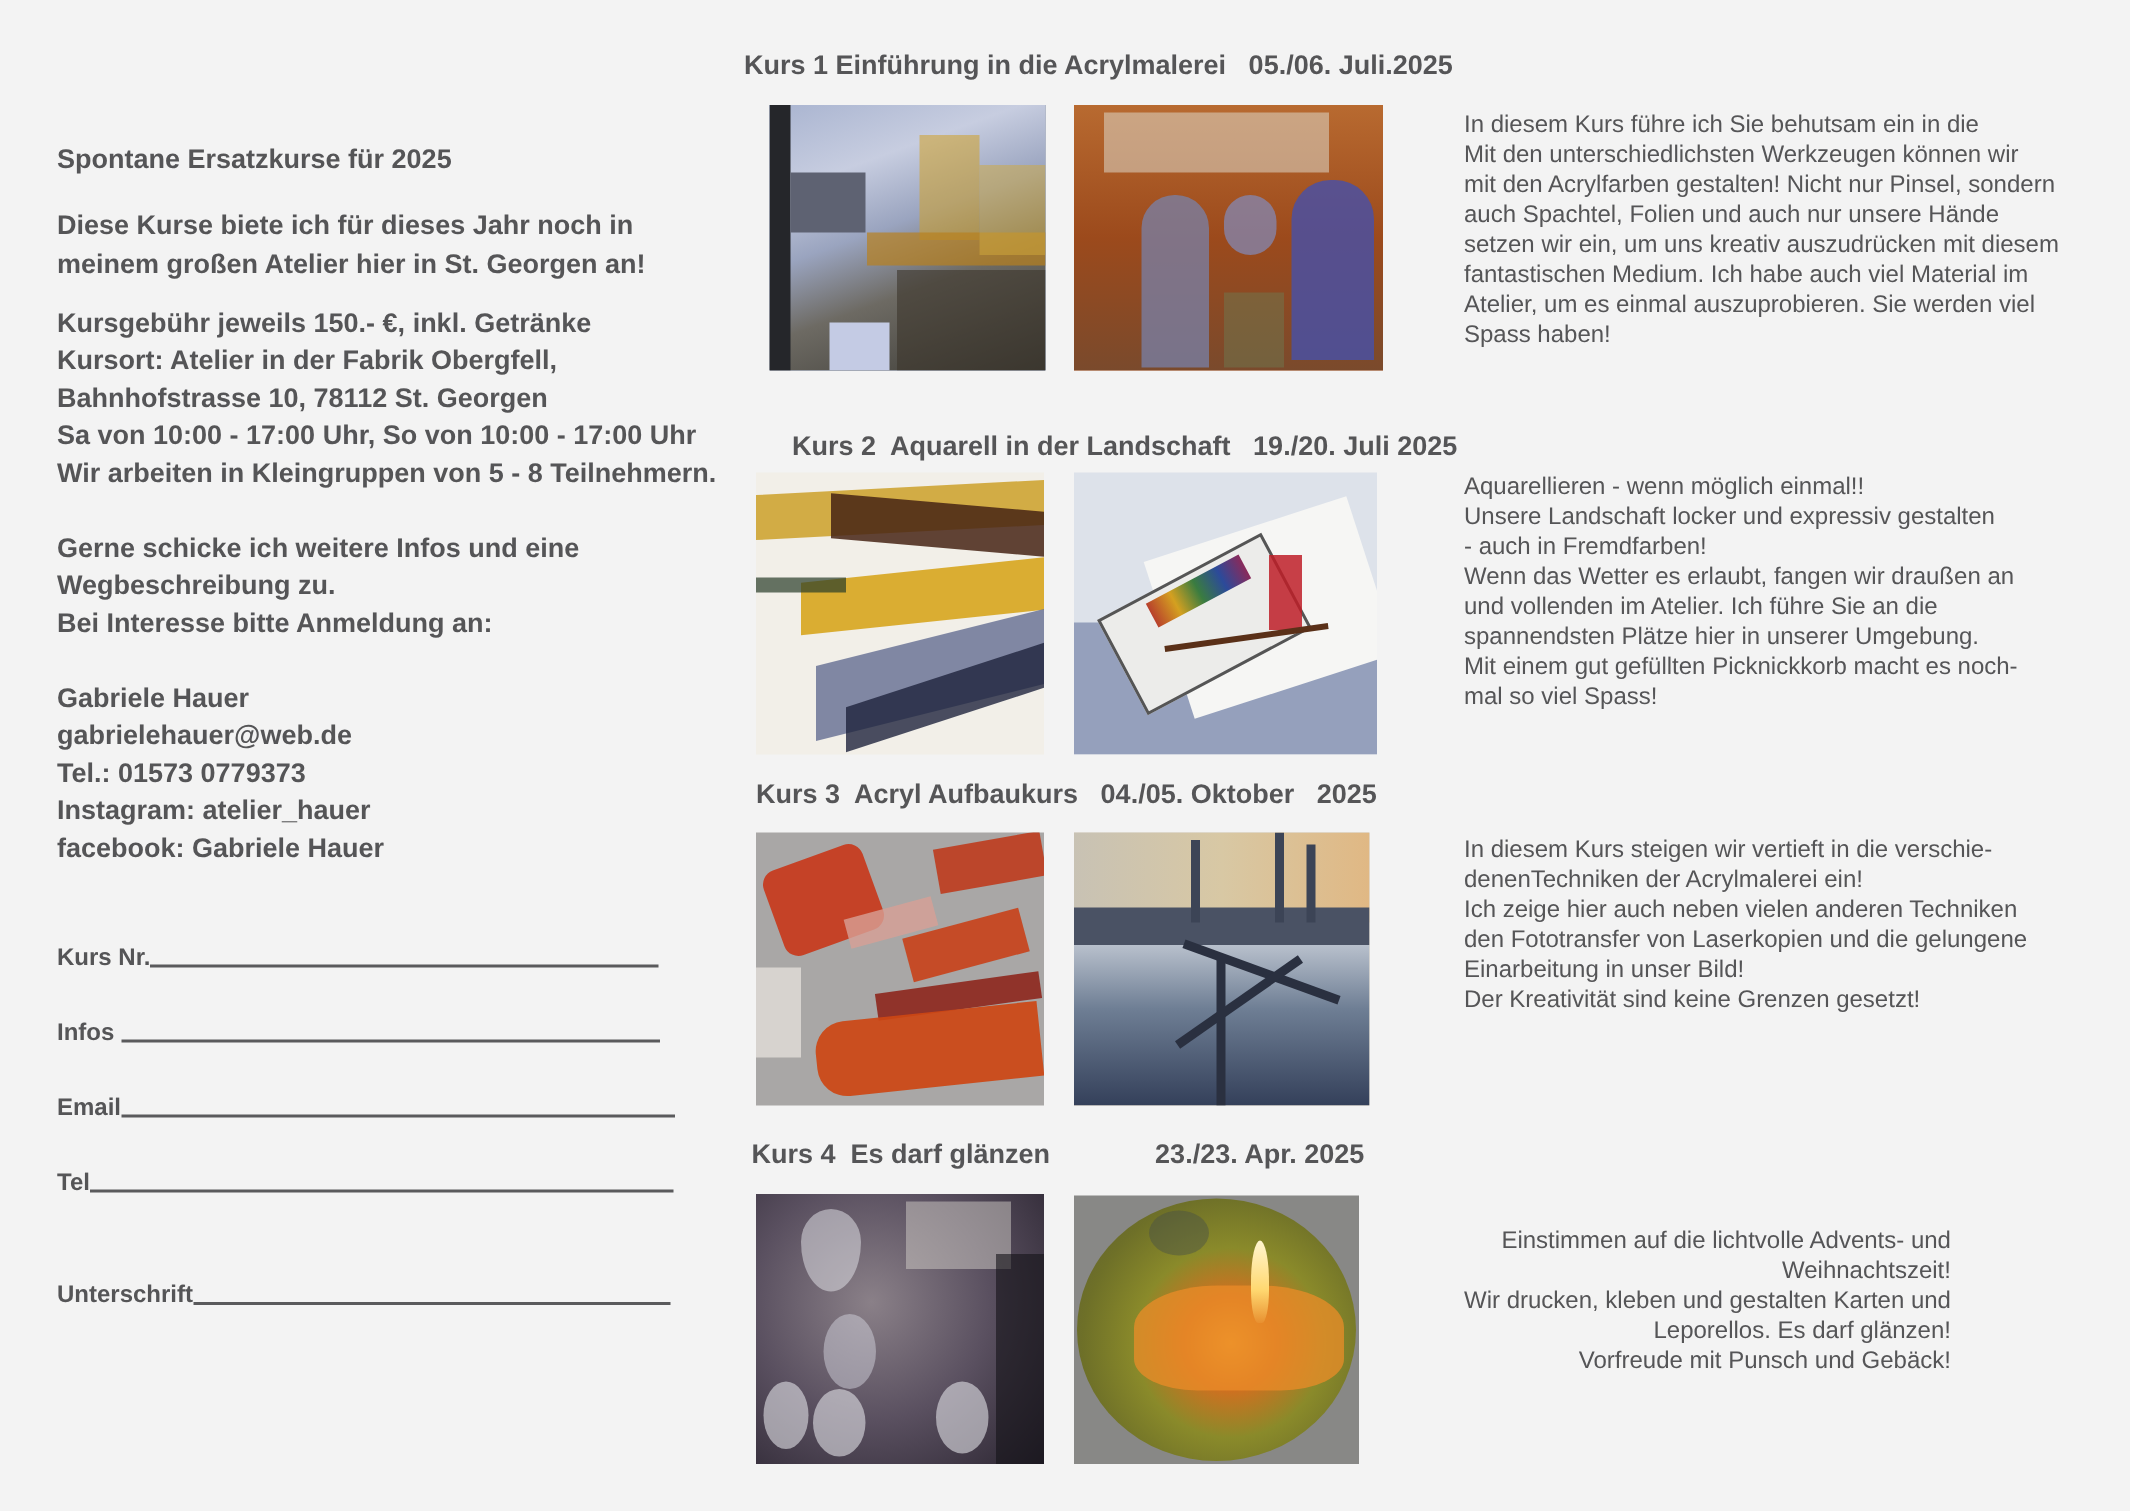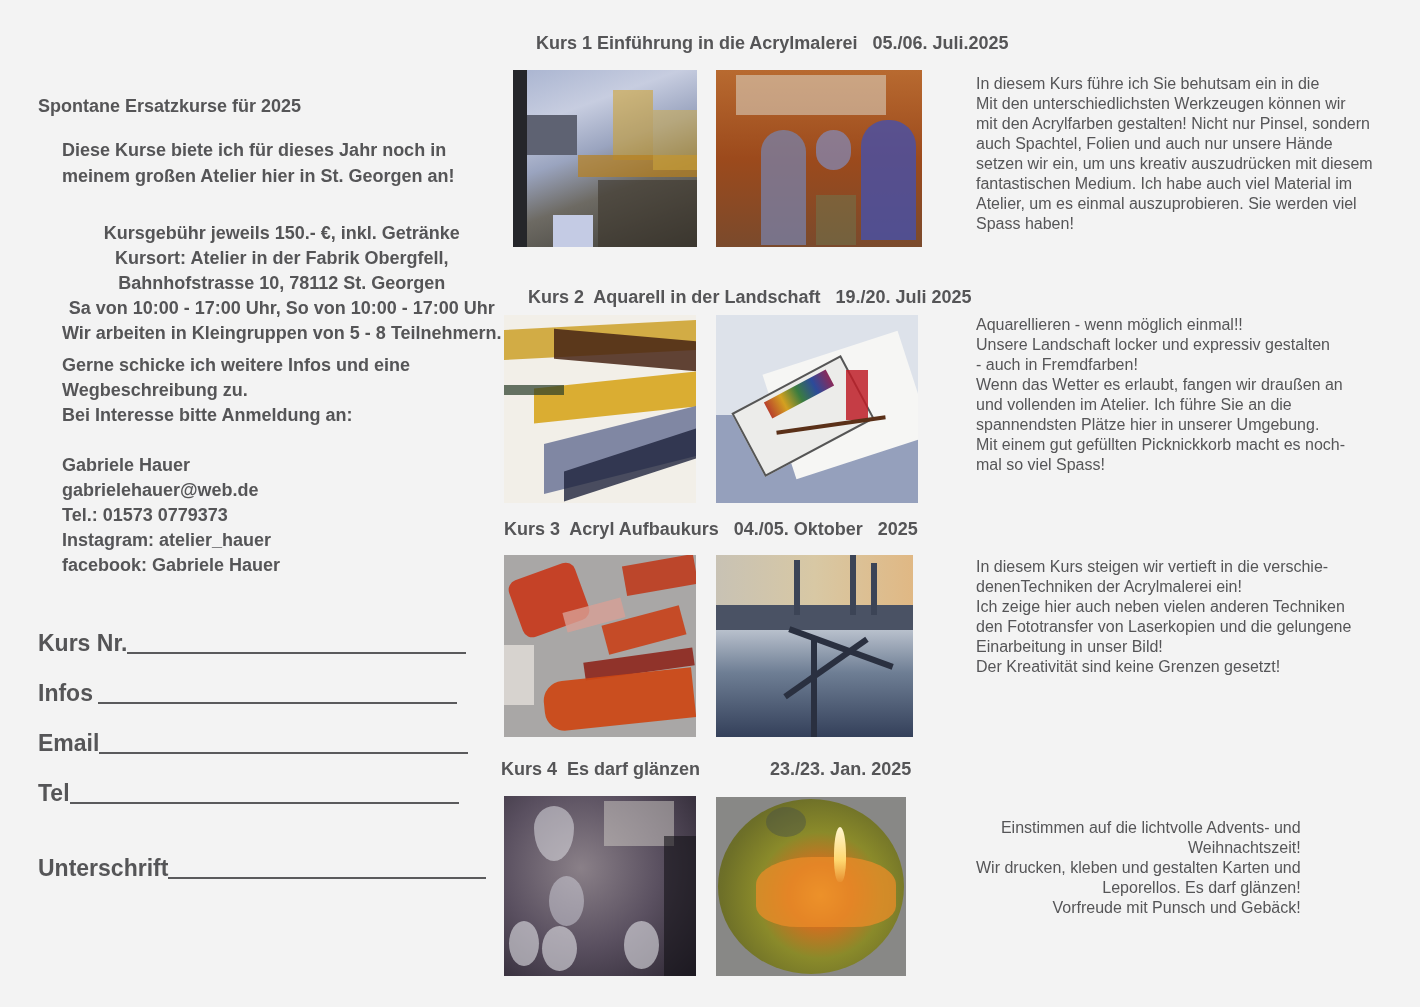--- a/index.html
+++ b/index.html
@@ -26,25 +26,25 @@
     .left-intro {
       left: 38px; top: 137px;
       font-size: 18px; font-weight: bold;
       line-height: 26px;
     }
     .left-block {
       left: 38px;
       font-size: 18px; font-weight: bold;
       line-height: 25px;
     }
-    .left-block div, .left-intro div { white-space: nowrap; margin-left: 24px; }
+    .left-block div, .left-intro div { white-space: nowrap; }
 
     .form-line {
       left: 38px;
-      font-size: 23px; font-weight: bold;
+      font-size: 16px; font-weight: bold;
       display: flex; align-items: flex-end;
       white-space: nowrap;
     }
     .form-line .rule {
       display: inline-block;
       border-bottom: 2px solid #5a5a5c;
       height: 1px;
       margin-bottom: 3px;
     }
 
@@ -73,21 +73,21 @@
 </head>
 <body>
 
 <div class="abs left-title">Spontane Ersatzkurse für 2025</div>
 
 <div class="abs left-intro">
   <div>Diese Kurse biete ich für dieses Jahr noch in</div>
   <div>meinem großen Atelier hier in St. Georgen an!</div>
 </div>
 
-<div class="abs left-block" style="top:221px;text-align:center;">
+<div class="abs left-block" style="top:203px;">
   <div>Kursgebühr  jeweils 150.- €, inkl. Getränke</div>
   <div>Kursort: Atelier in der Fabrik Obergfell,</div>
   <div>Bahnhofstrasse 10,  78112 St. Georgen</div>
   <div>Sa von 10:00 - 17:00 Uhr, So von 10:00 - 17:00 Uhr</div>
   <div>Wir arbeiten in Kleingruppen von 5 - 8 Teilnehmern.</div>
 </div>
 
 <div class="abs left-block" style="top:353px;">
   <div>Gerne schicke ich weitere Infos und eine</div>
   <div>Wegbeschreibung zu.</div>
@@ -116,21 +116,21 @@
 </div>
 <div class="abs form-line" style="top:780px;">
   <span>Tel</span>
   <span class="rule" style="width:389px;"></span>
 </div>
 <div class="abs form-line" style="top:855px;text-align:right;">
   <span>Unterschrift</span>
   <span class="rule" style="width:318px;"></span>
 </div>
 
-<div class="abs course-heading" style="left:496px; top:33px;margin-left:40px;">Kurs 1 Einführung in die Acrylmalerei   05./06. Juli.2025</div>
+<div class="abs course-heading" style="left:496px; top:33px;">Kurs 1 Einführung in die Acrylmalerei   05./06. Juli.2025</div>
 
 <div class="painting" style="left:513px; top:70px; width:184px; height:177px; background:#6f7c97;">
   <div class="layer" style="left:0;top:0;width:184px;height:177px;background:linear-gradient(160deg,#a9b4d0 0%,#c7cde0 25%,#9aa4bf 45%,#6d6a63 65%,#3a3934 100%);"></div>
   <div class="layer" style="left:0;top:0;width:14px;height:177px;background:#25262a;"></div>
   <div class="layer" style="left:14px;top:45px;width:50px;height:40px;background:#5e6272;"></div>
   <div class="layer" style="left:100px;top:20px;width:40px;height:70px;background:rgba(208,160,40,0.55);"></div>
   <div class="layer" style="left:65px;top:85px;width:119px;height:22px;background:rgba(184,128,30,0.7);"></div>
   <div class="layer" style="left:140px;top:40px;width:44px;height:60px;background:rgba(210,170,60,0.5);"></div>
   <div class="layer" style="left:85px;top:110px;width:99px;height:67px;background:rgba(60,54,44,0.6);"></div>
   <div class="layer" style="left:40px;top:145px;width:40px;height:32px;background:#c4cbe4;"></div>
@@ -210,21 +210,21 @@
 
 <div class="abs course-desc" style="top:557px;">
   <div>In diesem Kurs steigen wir vertieft in die verschie-</div>
   <div>denenTechniken der Acrylmalerei ein!</div>
   <div>Ich zeige hier auch neben vielen anderen Techniken</div>
   <div>den Fototransfer von Laserkopien und die gelungene</div>
   <div>Einarbeitung in unser Bild!</div>
   <div>Der Kreativität sind keine Grenzen gesetzt!</div>
 </div>
 
-<div class="abs course-heading" style="left:501px; top:759px;">Kurs 4  Es darf glänzen              23./23. Jan. 2025</div>
+<div class="abs course-heading" style="left:501px; top:759px;">Kurs 4  Es darf glänzen              23./23. Apr. 2025</div>
 
 <div class="painting" style="left:504px; top:796px; width:192px; height:180px; background:#4a4050;">
   <div class="layer" style="left:0;top:0;width:192px;height:180px;background:radial-gradient(circle at 40% 40%,#8a8088 0%,#5a5060 50%,#2a2430 100%);"></div>
   <div class="layer" style="left:30px;top:10px;width:40px;height:55px;border-radius:50% 50% 50% 50%/40% 40% 60% 60%;background:rgba(220,220,225,0.55);"></div>
   <div class="layer" style="left:100px;top:5px;width:70px;height:45px;background:rgba(210,205,200,0.5);"></div>
   <div class="layer" style="left:45px;top:80px;width:35px;height:50px;border-radius:50%;background:rgba(210,210,220,0.5);"></div>
   <div class="layer" style="left:5px;top:125px;width:30px;height:45px;border-radius:50%;background:rgba(225,225,230,0.6);"></div>
   <div class="layer" style="left:38px;top:130px;width:35px;height:45px;border-radius:50%;background:rgba(225,225,230,0.6);"></div>
   <div class="layer" style="left:120px;top:125px;width:35px;height:48px;border-radius:50%;background:rgba(225,225,230,0.6);"></div>
   <div class="layer" style="left:160px;top:40px;width:32px;height:140px;background:rgba(20,18,24,0.6);"></div>

